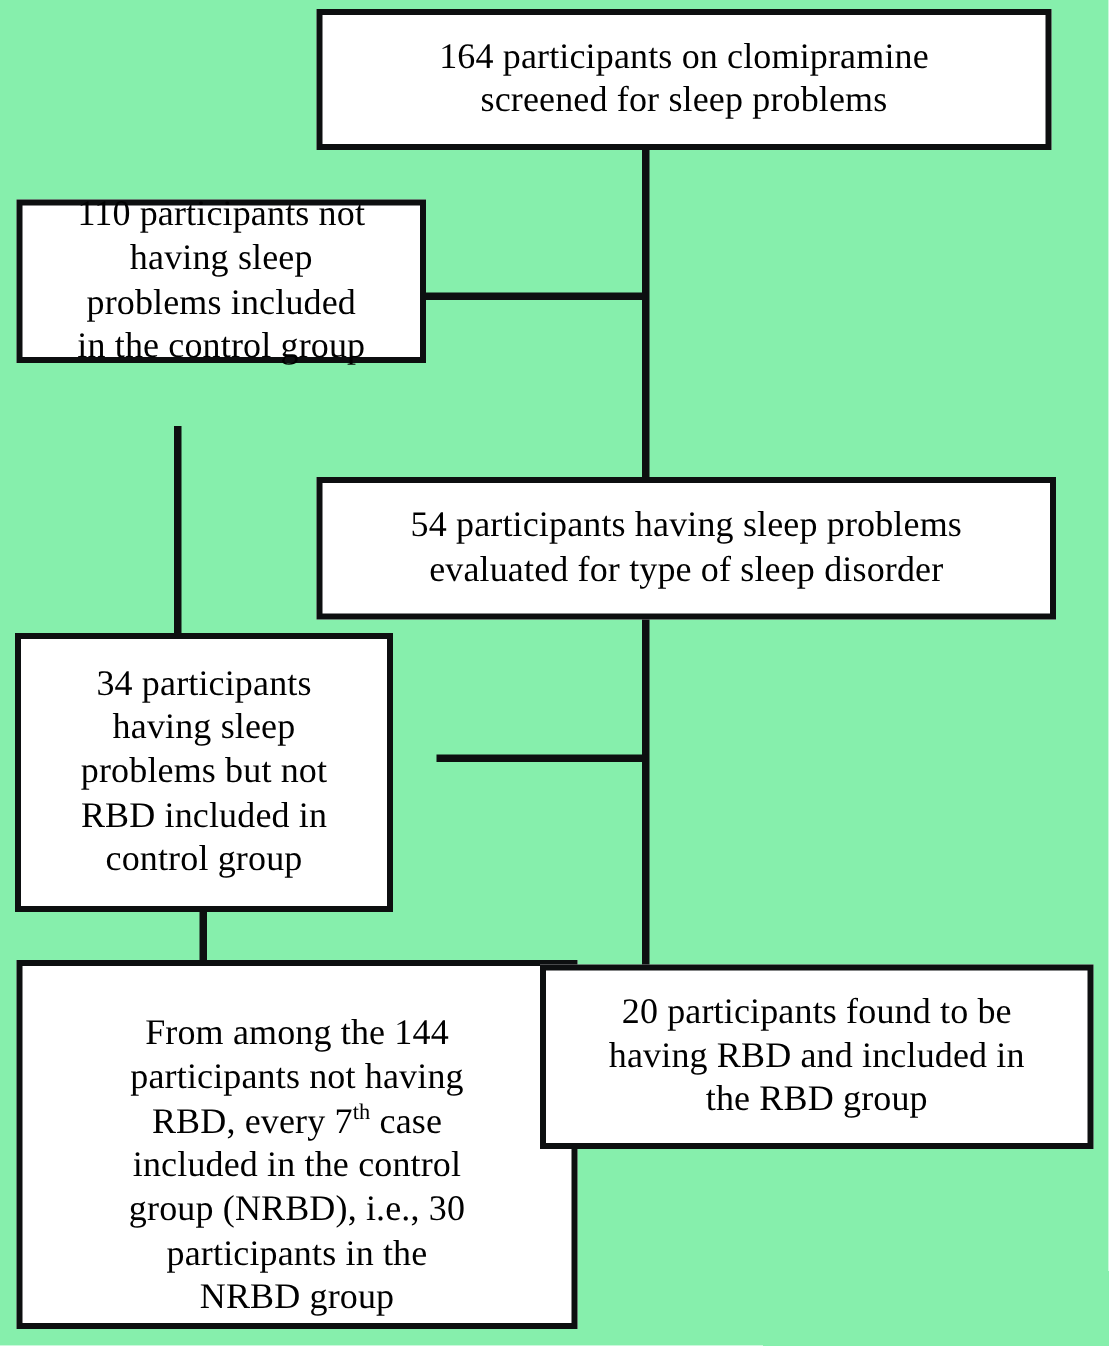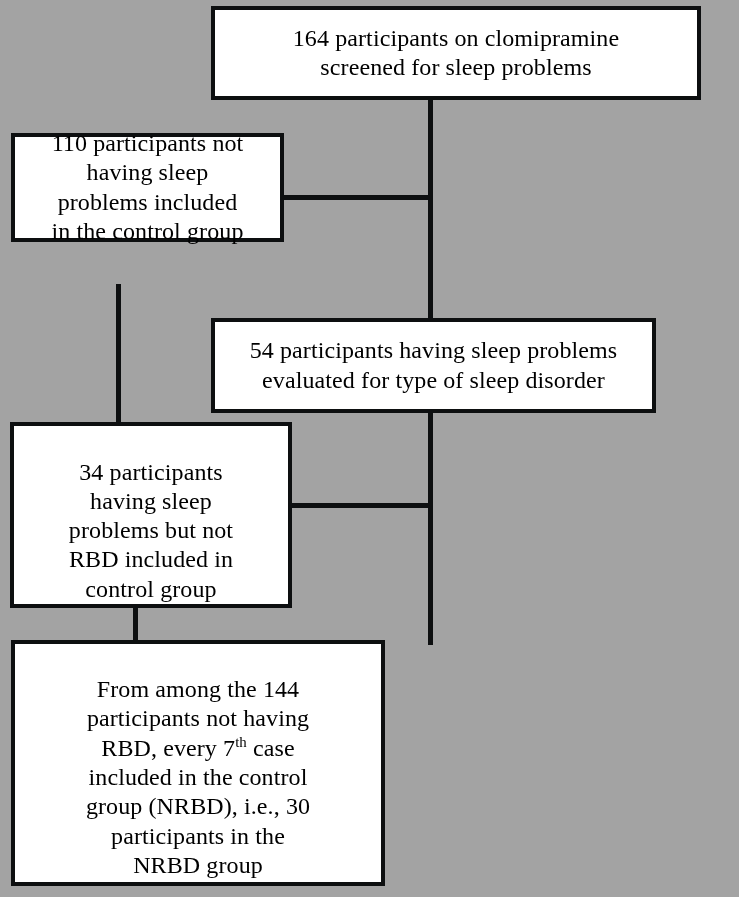--- a/index.html
+++ b/index.html
@@ -5,21 +5,21 @@
 <style>
   html, body {
     margin: 0;
     padding: 0;
     background: #ffffff;
   }
   #canvas {
     position: relative;
     width: 739px;
     height: 897px;
-    background: #a3a3a3;
+    background: #86efac;
     font-family: "Liberation Serif", "DejaVu Serif", serif;
     color: #000000;
     overflow: hidden;
   }
   .node {
     position: absolute;
     box-sizing: border-box;
     border: 4px solid #0d0f10;
     background: #ffffff;
     display: flex;
@@ -43,22 +43,22 @@
     line-height: 0;
   }
   .connector {
     position: absolute;
     background: #0d0f10;
     z-index: 1;
   }
   
   #node-screened   { left: 211px; top: 6px;   width: 490px; height: 94px; }
   #node-no-sleep   { left: 11px;  top: 133px; width: 273px; height: 109px; }
-  #node-evaluated  { left: 211px; top: 318px; width: 445px; height: 95px; }
-  #node-not-rbd    { left: 10px;  top: 422px; width: 282px; height: 186px; align-items: flex-end; }
+  #node-evaluated  { left: 211px; top: 318px; width: 493px; height: 95px; }
+  #node-not-rbd    { left: 10px;  top: 422px; width: 252px; height: 186px; }
   #node-nrbd       { left: 11px;  top: 640px; width: 374px; height: 246px; }
   #node-rbd        { left: 360px; top: 643px; width: 369px; height: 123px; }
   
   #conn-trunk-upper      { left: 428px; top: 99px;  width: 5px;   height: 220px; }
   #conn-branch-no-sleep  { left: 283px; top: 195px; width: 148px; height: 5px; }
   #conn-no-sleep-down    { left: 116px; top: 284px; width: 5px;   height: 140px; }
   #conn-trunk-lower      { left: 428px; top: 411px; width: 5px;   height: 234px; }
   #conn-branch-not-rbd   { left: 291px; top: 503px; width: 141px; height: 5px; }
   #conn-not-rbd-down     { left: 133px; top: 606px; width: 5px;   height: 36px; }
 </style>
@@ -104,14 +104,19 @@
       <span>From among the 144
 participants not having
 RBD, every 7</span><sup>th</sup><span> case
 included in the control
 group (NRBD), i.e., 30
 participants in the
 NRBD group</span>
     </span>
   </div>
 
+  <div class="node" id="node-rbd">
+    <span class="node-text">20 participants found to be
+having RBD and included in
+the RBD group</span>
+  </div>
 
 </div>
 
 </body></html>

